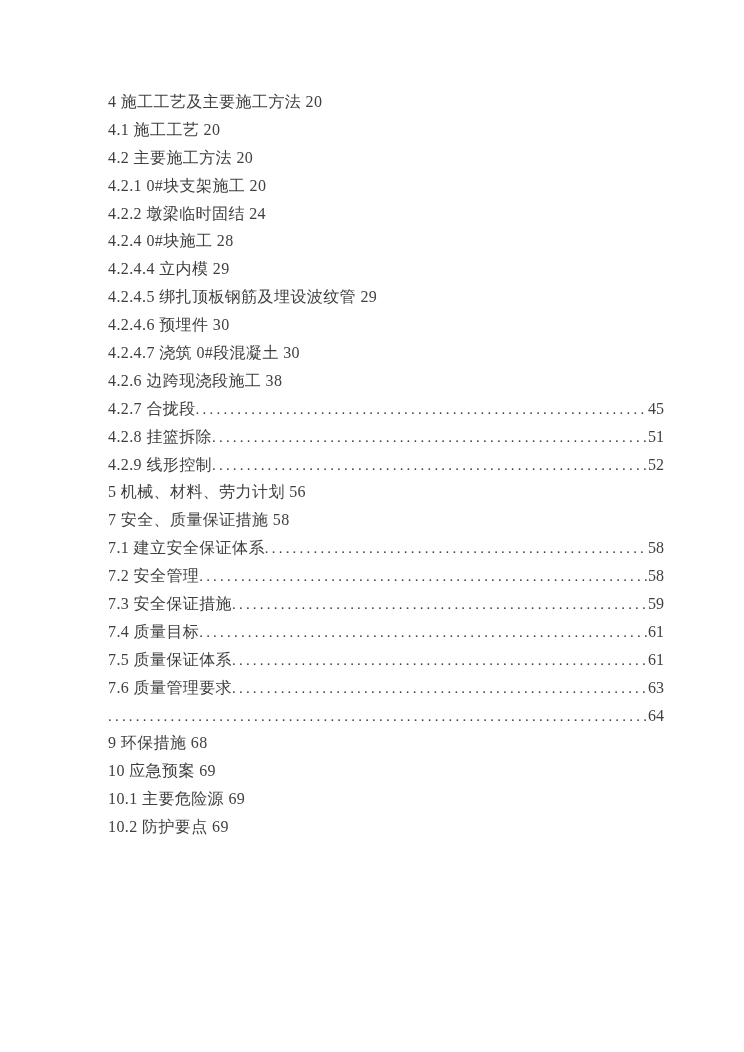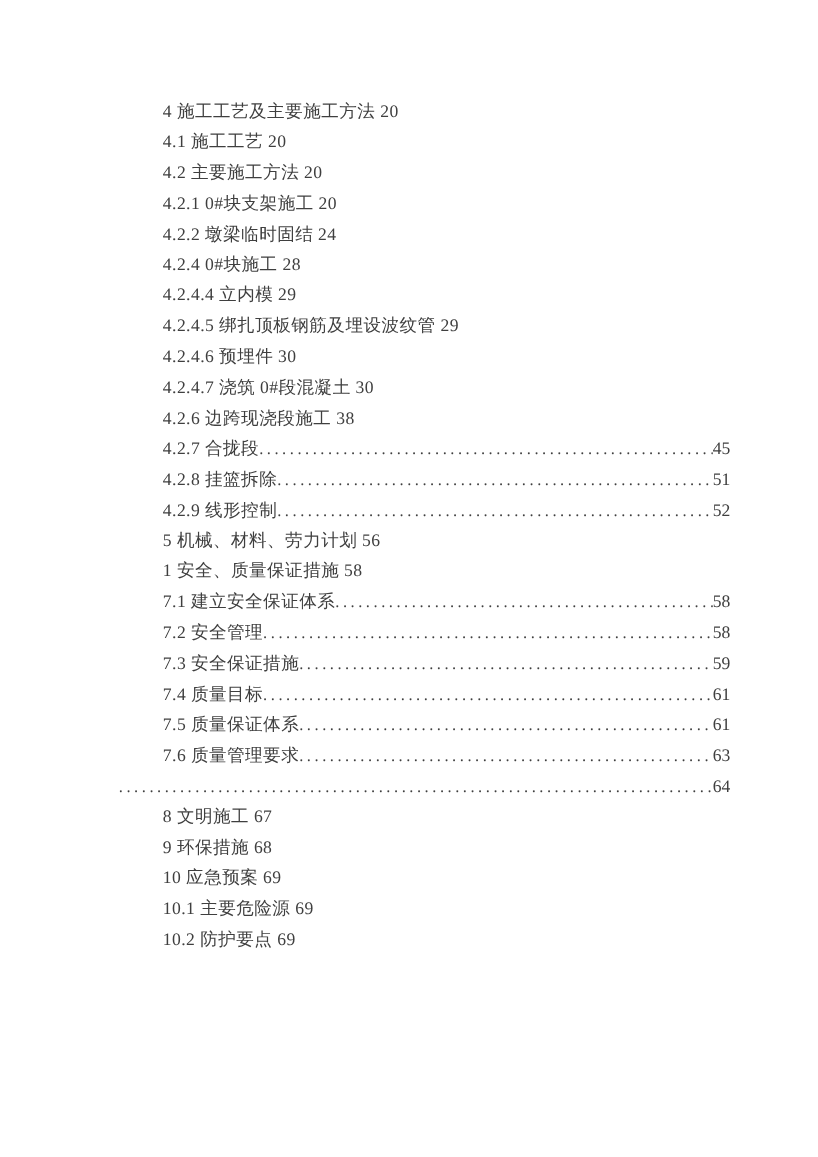--- a/index.html
+++ b/index.html
@@ -27,21 +27,20 @@
     display: flex;
     align-items: baseline;
     height: 27.9px;
     line-height: 27.9px;
     white-space: nowrap;
     overflow: hidden;
   }
   .toc-entry .t {
     flex: 0 0 auto;
     letter-spacing: 0.4px;
-    margin-left: 40px;
   }
   .toc-entry .leader {
     flex: 1 1 auto;
     overflow: hidden;
     height: 27.9px;
     position: relative;
   }
   .toc-entry .leader::after {
     content: "................................................................................................................";
     letter-spacing: 3.2px;
@@ -103,21 +102,21 @@
       </div>
       <div class="toc-entry">
         <span class="t">4.2.9 线形控制</span>
         <span class="leader"></span>
         <span class="pg">52</span>
       </div>
       <div class="toc-entry">
         <span class="t">5 机械、材料、劳力计划 56</span>
       </div>
       <div class="toc-entry">
-        <span class="t">1 安全、质量保证措施 58</span>
+        <span class="t">7 安全、质量保证措施 58</span>
       </div>
       <div class="toc-entry">
         <span class="t">7.1 建立安全保证体系</span>
         <span class="leader"></span>
         <span class="pg">58</span>
       </div>
       <div class="toc-entry">
         <span class="t">7.2 安全管理</span>
         <span class="leader"></span>
         <span class="pg">58</span>
@@ -140,23 +139,20 @@
       <div class="toc-entry">
         <span class="t">7.6 质量管理要求</span>
         <span class="leader"></span>
         <span class="pg">63</span>
       </div>
       <div class="toc-entry">
         <span class="leader"></span>
         <span class="pg">64</span>
       </div>
       <div class="toc-entry">
-        <span class="t">8 文明施工 67</span>
-      </div>
-      <div class="toc-entry">
         <span class="t">9 环保措施 68</span>
       </div>
       <div class="toc-entry">
         <span class="t">10 应急预案 69</span>
       </div>
       <div class="toc-entry">
         <span class="t">10.1 主要危险源 69</span>
       </div>
       <div class="toc-entry">
         <span class="t">10.2 防护要点 69</span>

